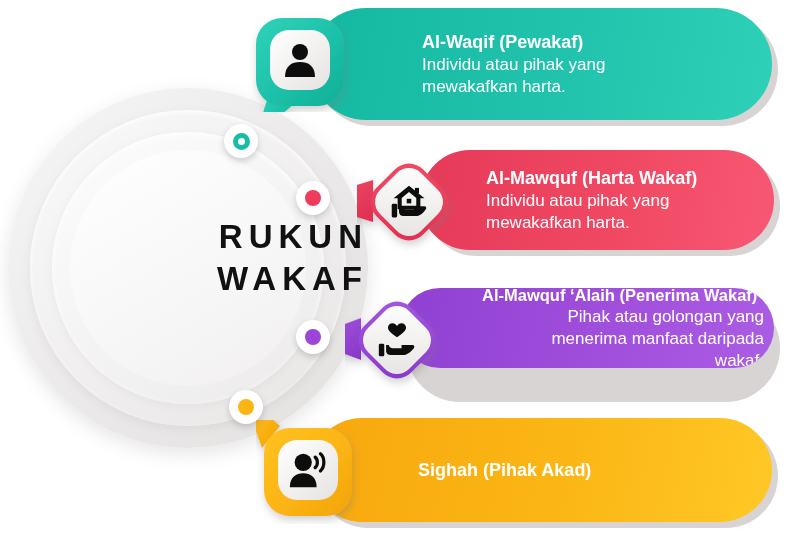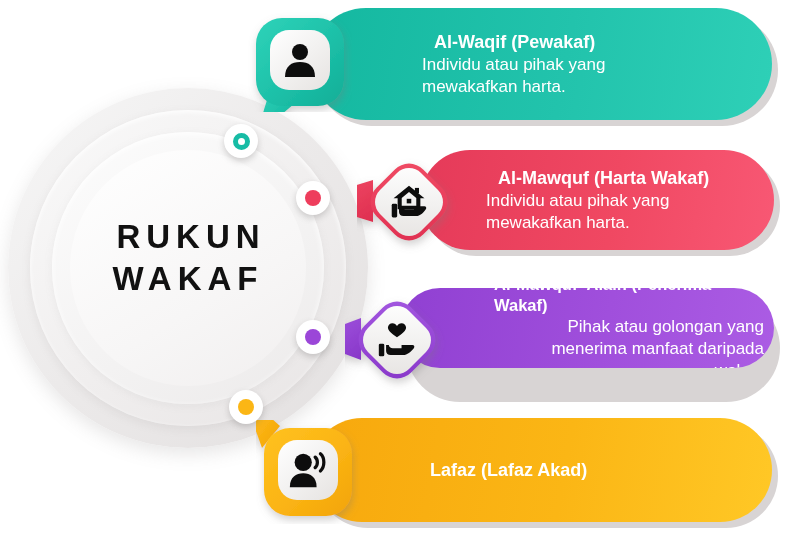--- a/index.html
+++ b/index.html
@@ -55,21 +55,21 @@
   .hub-ring.core {
     left: 62px; top: 62px;
     width: 236px; height: 236px;
     background: linear-gradient(150deg, #ffffff 0%, #f7f6f6 62%, #f1efef 100%);
   }
   .hub-label {
     position: absolute;
     left: 0;
     top: 128px;
     width: 360px;
-    text-align: center;
+    text-align: right;
     color: #111111;
     font-weight: bold;
     font-size: 33px;
     line-height: 42px;
     letter-spacing: 6px;
     text-indent: 6px;
     white-space: pre-line;
   }
 
   
@@ -124,21 +124,20 @@
     box-sizing: border-box;
     display: flex;
     flex-direction: column;
     justify-content: center;
   }
   .card-title {
     font-weight: bold;
     font-size: 18px;
     line-height: 23px;
     color: #ffffff;
-    margin-left: 12px;
   }
   .card-body {
     font-size: 17px;
     line-height: 22px;
     color: #ffffff;
     white-space: pre-line;
   }
 
   
   .badge {
@@ -329,21 +328,21 @@
         </svg>
       </div>
     </div>
   </div>
 
   <div class="row">
     <div class="card-shadow" style="left:316px; top:424px; width:462px; height:104px;"></div>
     <div class="card" style="left:310px; top:418px; width:462px; height:104px;
                 background:linear-gradient(100deg,#F7A80D 0%,#FBB615 55%,#FFC826 100%);">
       <div class="card-text" style="padding:0 40px 0 108px;">
-        <div class="card-title">Lafaz (Lafaz Akad)</div>
+        <div class="card-title">Sighah (Pihak Akad)</div>
       </div>
     </div>
 
     <div class="badge" style="left:256px; top:420px;">
       <svg class="badge-shape" viewBox="0 0 104 104" xmlns="http://www.w3.org/2000/svg">
         <defs>
           <linearGradient id="gYellow" x1="0" y1="0" x2="1" y2="1">
             <stop offset="0%" stop-color="#FFC21F"></stop>
             <stop offset="55%" stop-color="#FBB414"></stop>
             <stop offset="100%" stop-color="#F2A406"></stop>

